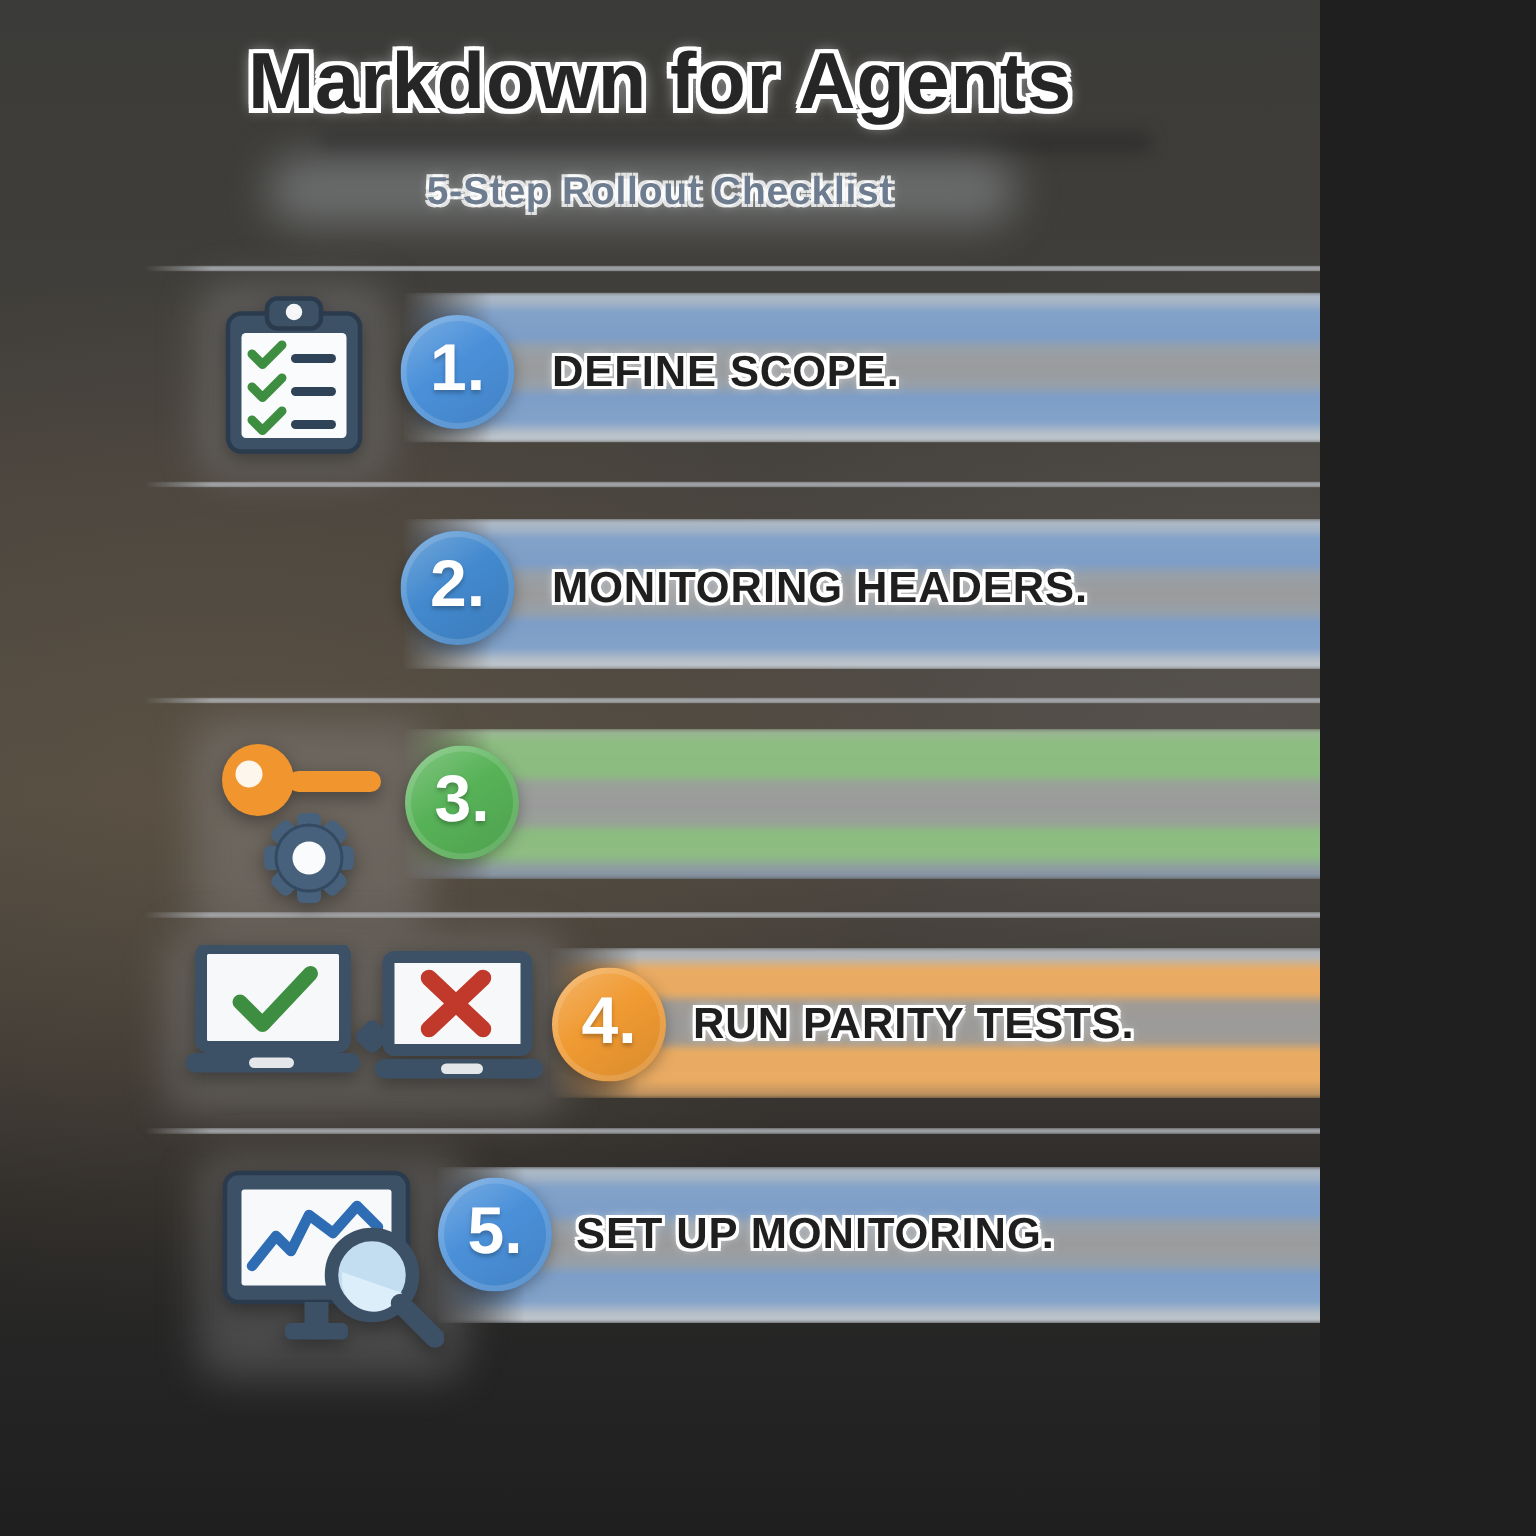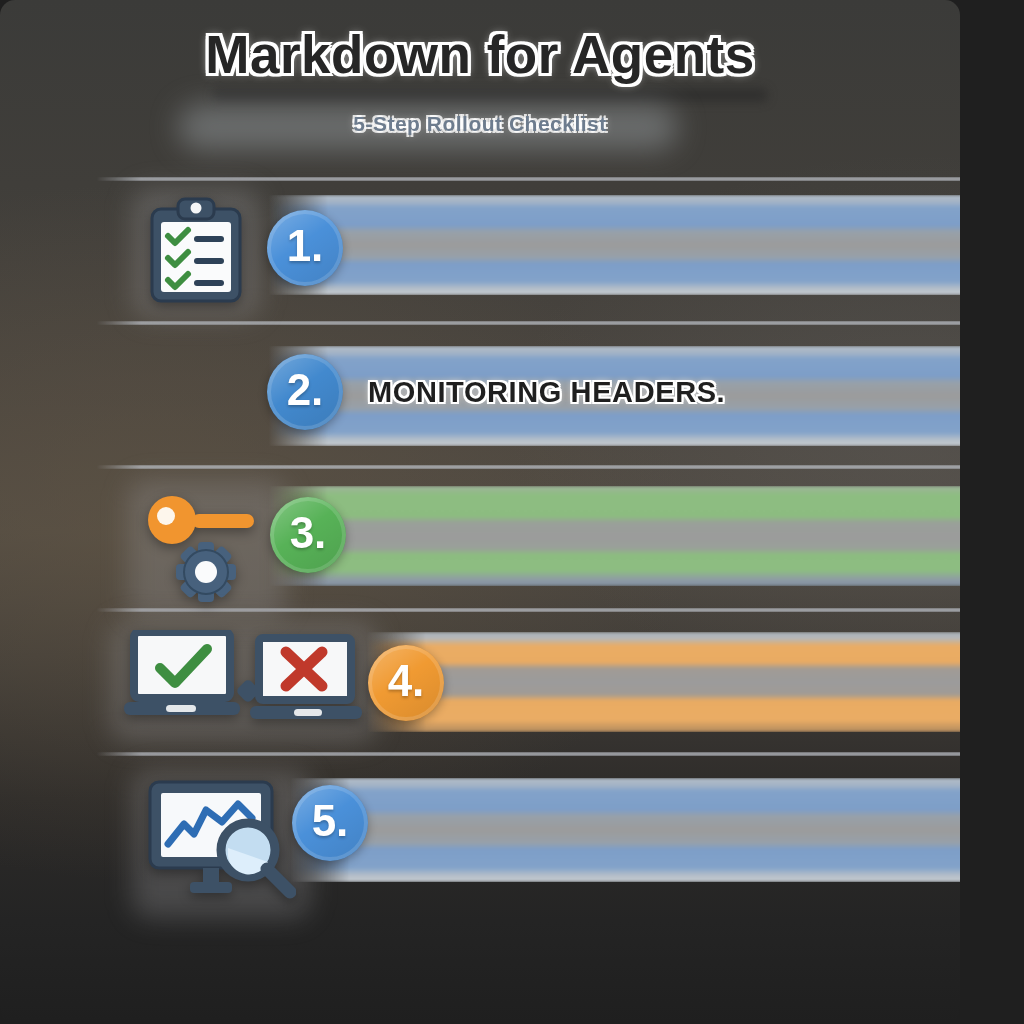--- a/index.html
+++ b/index.html
@@ -1,43 +1,42 @@
 <!DOCTYPE html>
 <html><head>
 <meta charset="utf-8">
 <style>
   html,body{margin:0;padding:0;background:#1f1f1f;}
   *{box-sizing:border-box;}
   #stage{
-    position:relative;width:960px;height:1024px;overflow:hidden;
+    position:relative;width:880px;height:1024px;overflow:hidden;
     font-family:"Liberation Sans",sans-serif;
     background:
       radial-gradient(90% 55% at 16% 52%, rgba(99,86,68,0.55), rgba(99,86,68,0) 62%),
       radial-gradient(70% 45% at 95% 42%, rgba(112,114,116,0.22), rgba(112,114,116,0) 60%),
       linear-gradient(180deg,#3b3b39 0%,#403e3a 18%,#4b4640 40%,#514b43 52%,#413d38 64%,#2d2b29 78%,#242424 90%,#1f1f1f 100%);
-    border-radius: 15px;
   }
   
   .title-underline{
     position:absolute;left:212px;top:88px;width:556px;height:14px;
     background:rgba(38,38,38,0.55);filter:blur(5px);border-radius:7px;
   }
   .subtitle-haze{
     position:absolute;left:178px;top:104px;width:500px;height:46px;
     background:rgba(168,173,179,0.42);filter:blur(14px);border-radius:23px;
   }
   .title{
     position:absolute;left:0;top:24px;width:100%;text-align:center;
     font-size:53px;font-weight:700;letter-spacing:0.5px;color:#262626;
     text-shadow:-3px -3px 0 #fff,3px -3px 0 #fff,-3px 3px 0 #fff,3px 3px 0 #fff,
       -3px 0 0 #fff,3px 0 0 #fff,0 -3px 0 #fff,0 3px 0 #fff,0 0 10px rgba(255,255,255,0.85);
   }
   .subtitle{
     position:absolute;left:0;top:112px;width:100%;text-align:center;
-    font-size:21px;font-weight:700;letter-spacing:0.5px;color:#6d7c8e;
+    font-size:26px;font-weight:700;letter-spacing:0.5px;color:#6d7c8e;
     text-shadow:-2px -2px 0 rgba(255,255,255,0.8),2px -2px 0 rgba(255,255,255,0.8),
       -2px 2px 0 rgba(255,255,255,0.8),2px 2px 0 rgba(255,255,255,0.8),0 0 8px rgba(255,255,255,0.55);
   }
   
   .sep{
     position:absolute;left:96px;width:928px;height:4px;border-radius:2px;
     background:rgba(185,190,196,0.8);filter:blur(1px);
     -webkit-mask-image:linear-gradient(90deg,transparent 0,#000 45px,#000 97%,rgba(0,0,0,0.55) 100%);
     mask-image:linear-gradient(90deg,transparent 0,#000 45px,#000 97%,rgba(0,0,0,0.55) 100%);
   }
@@ -113,20 +112,21 @@
         <rect x="15" y="26" width="70" height="70" rx="3" fill="#fafbfc"></rect>
         <path d="M22 40 l7 7 l13 -13" stroke="#3e8e41" stroke-width="6" fill="none" stroke-linecap="round" stroke-linejoin="round"></path>
         <path d="M22 62 l7 7 l13 -13" stroke="#3e8e41" stroke-width="6" fill="none" stroke-linecap="round" stroke-linejoin="round"></path>
         <path d="M22 84 l7 7 l13 -13" stroke="#3e8e41" stroke-width="6" fill="none" stroke-linecap="round" stroke-linejoin="round"></path>
         <rect x="48" y="40" width="30" height="6" rx="3" fill="#2e4258"></rect>
         <rect x="48" y="62" width="30" height="6" rx="3" fill="#2e4258"></rect>
         <rect x="48" y="84" width="30" height="6" rx="3" fill="#2e4258"></rect>
       </svg>
     </div>
     <div class="num-circle" style="left: 267px; top: 28px; background-color: rgb(74, 144, 217);">1.</div>
+    <div class="step-label" style="left:368px;top:28px">DEFINE SCOPE.</div>
   </div>
 
   <div class="step-row" style="top:326px">
     <div class="banner banner-blue" style="top:20px;left:268px"></div>
     <div class="num-circle" style="left: 267px; top: 28px; background-color: rgb(66, 137, 206);">2.</div>
     <div class="step-label" style="left:368px;top:28px">MONITORING HEADERS.</div>
   </div>
 
   <div class="step-row" style="top:468px">
     <div class="banner banner-green" style="top:18px;left:268px"></div>
@@ -161,34 +161,36 @@
         <rect x="115" y="52" width="18" height="18" rx="5" transform="rotate(45 124 61)" fill="#3d5166"></rect>
         <g transform="translate(130,8)">
           <rect x="5" y="0" width="92" height="62" rx="4" fill="#f7f8f9" stroke="#3d5166" stroke-width="8"></rect>
           <path d="M32 14 l36 34 M68 14 l-36 34" stroke="#c0392b" stroke-width="11" stroke-linecap="round"></path>
           <rect x="-4" y="68" width="112" height="13" rx="6" fill="#3d5166"></rect>
           <rect x="40" y="71" width="28" height="7" rx="3.5" fill="#e4e7ea"></rect>
         </g>
       </svg>
     </div>
     <div class="num-circle" style="left: 368px; top: 33px; background-color: rgb(240, 154, 50);">4.</div>
+    <div class="step-label" style="left:462px;top:33px">RUN PARITY TESTS.</div>
   </div>
 
   <div class="step-row" style="top:756px">
     <div class="banner banner-blue" style="top:22px;left:290px;height:104px"></div>
     <div class="icon-wrap" style="left:146px;top:22px">
       <svg width="150" height="128" viewBox="0 0 150 128">
         <rect x="4" y="4" width="122" height="86" rx="9" fill="#3d5166" stroke="#2b3b4e" stroke-width="3"></rect>
         <rect x="15" y="15" width="100" height="64" rx="2" fill="#f7f9fb"></rect>
         <path d="M22 66 L38 46 L48 56 L60 32 L76 44 L92 26 L106 40" stroke="#2e6db4" stroke-width="7" fill="none" stroke-linejoin="round" stroke-linecap="round"></path>
         <rect x="57" y="90" width="16" height="16" fill="#3d5166"></rect>
         <rect x="44" y="104" width="42" height="11" rx="4" fill="#3d5166"></rect>
         <g transform="translate(72,42)">
           <circle cx="30" cy="30" r="27" fill="#c3ddf1" stroke="#3d5166" stroke-width="9"></circle>
           <path d="M10 36 a21 21 0 0 0 40 6 l-40 -14 z" fill="#ddeefb"></path>
           <line x1="49" y1="49" x2="72" y2="72" stroke="#3d5166" stroke-width="13" stroke-linecap="round"></line>
         </g>
       </svg>
     </div>
     <div class="num-circle" style="left: 292px; top: 29px; background-color: rgb(74, 144, 217);">5.</div>
+    <div class="step-label" style="left:384px;top:29px">SET UP MONITORING.</div>
   </div>
 
 </div>
 
 </body></html>

